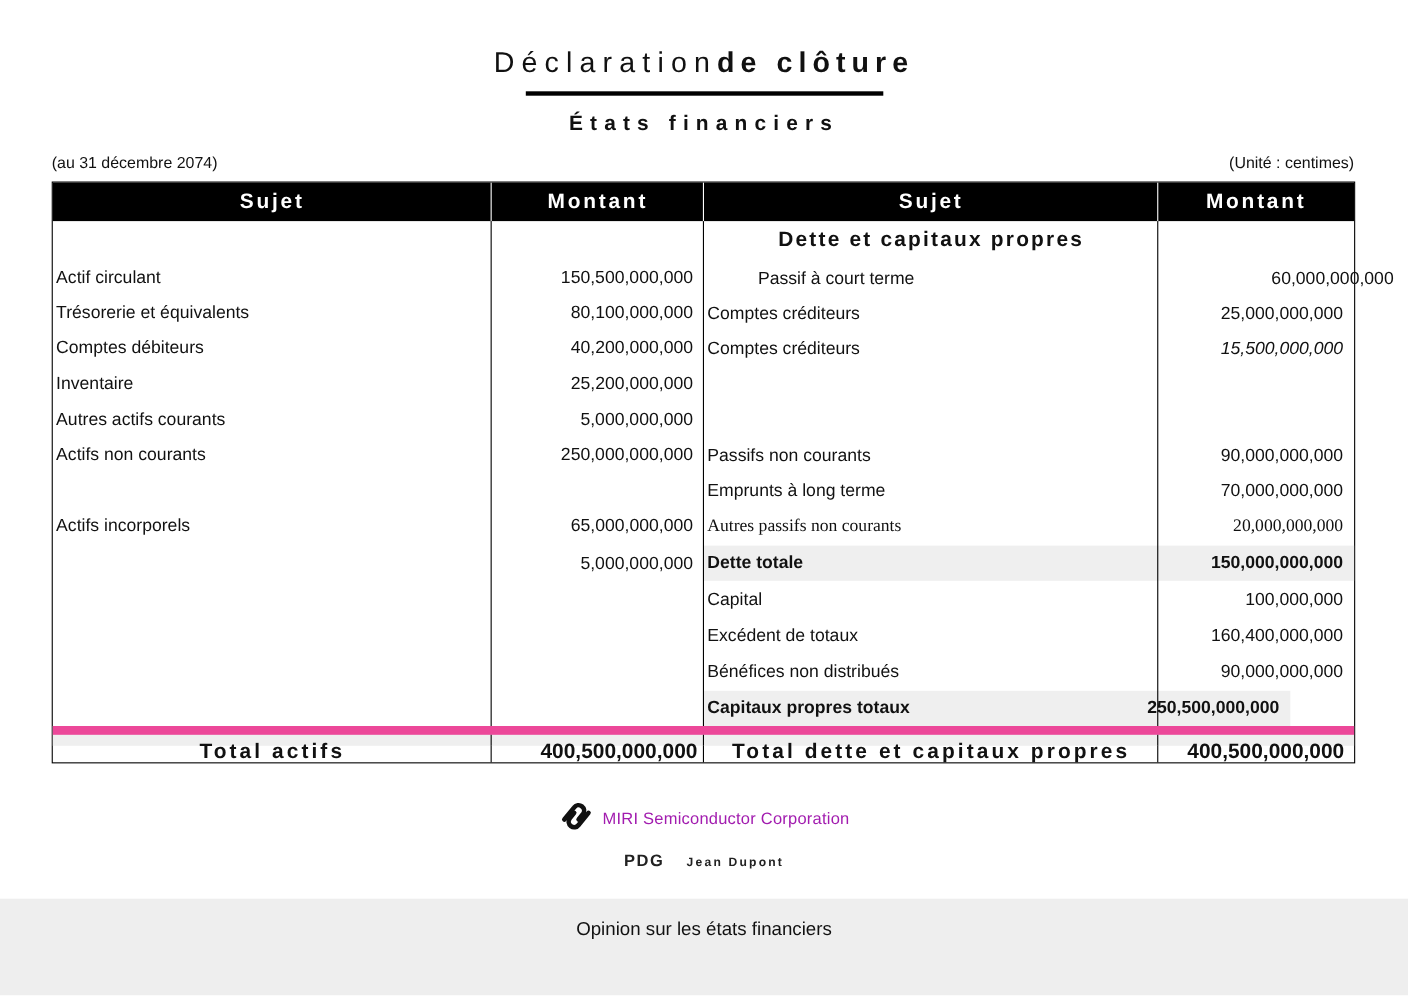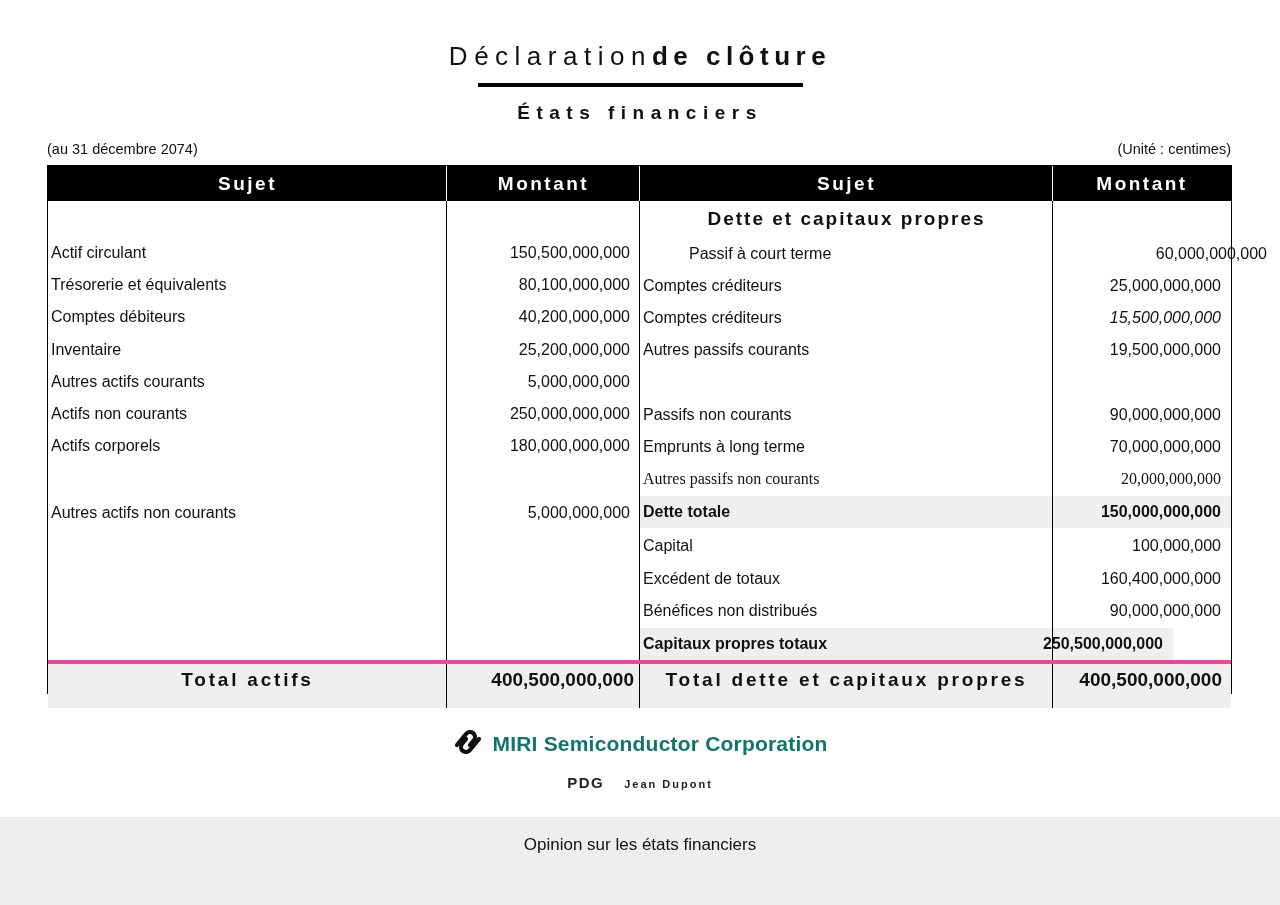--- a/index.html
+++ b/index.html
@@ -40,32 +40,32 @@
     position: absolute; top: 40px; height: 26px; font-size: 19px; font-weight: 700;
     letter-spacing: 2px; text-align: center; line-height: 26px;
   }
   .row { position: absolute; height: 32px; line-height: 32px; font-size: 16px; }
   .row .lbl { position: absolute; left: 3px; white-space: nowrap; }
   .row .amt { position: absolute; text-align: right; white-space: nowrap; }
   .row.bold { font-weight: 700; }
   .row.shade { background: #efefef; }
 
   .total-row {
-    position: absolute; left: 0; top: 494px; width: 100%; height: 48px;
-    background: #efefef; border-top: 4px solid #ec4899;
+    position: absolute; left: 0; top: 494px; width: 100%; height: 18px;
+    background: #efefef; border-top: 8px solid #ec4899;
   }
   .total-cell { position: absolute; top: 0; height: 32px; line-height: 32px; font-weight: 700; }
   .total-cell.lbl { font-size: 19px; letter-spacing: 2.8px; text-align: center; }
   .total-cell.amt { font-size: 19px; text-align: right; }
 
   .brand {
     position: absolute; top: 728px; left: 0; width: 1280px; text-align: center; height: 28px;
   }
   .brand-inner { display: inline-flex; align-items: center; gap: 8px; }
-  .brand-name { font-size: 21px; font-weight: 700; letter-spacing: 0.2px; color: #0f766e; }
+  .brand-name { font-size: 15px; font-weight: 400; letter-spacing: 0.2px; color: #a21caf; }
   .sign {
     position: absolute; top: 774px; left: 0; width: 1280px; text-align: center; height: 20px;
   }
   .sign-inner { display: inline-flex; align-items: baseline; gap: 20px; }
   .sign-role { font-size: 15px; font-weight: 700; letter-spacing: 1.5px; color: #222; }
   .sign-name { font-size: 11px; font-weight: 700; letter-spacing: 2px; color: #222; }
 
   .opinion {
     position: absolute; top: 817px; left: 0; width: 1280px; height: 88px; background: #eeeeee;
   }
@@ -128,44 +128,39 @@
     <span class="amt" style="right:9px;">25,200,000,000</span>
   </div>
   <div class="row" style="top:200px;left:0;width:591px;">
     <span class="lbl">Autres actifs courants</span>
     <span class="amt" style="right:9px;">5,000,000,000</span>
   </div>
   <div class="row" style="top:232px;left:0;width:591px;">
     <span class="lbl">Actifs non courants</span>
     <span class="amt" style="right:9px;">250,000,000,000</span>
   </div>
-  <div class="row" style="top:264px;left:0;width:591px;">
-    <span class="lbl">Actifs corporels</span>
-    <span class="amt" style="right:9px;">180,000,000,000</span>
+  <div class="row" style="top:297px;left:0;width:591px;">
+    <span class="lbl">Actifs incorporels</span>
+    <span class="amt" style="right:9px;">65,000,000,000</span>
   </div>
   <div class="row" style="top:331px;left:0;width:591px;">
-    <span class="lbl">Autres actifs non courants</span>
     <span class="amt" style="right:9px;">5,000,000,000</span>
   </div>
 
   <div class="row" style="top:72px;left:592px;width:591px;margin-left:46px;">
     <span class="lbl">Passif à court terme</span>
     <span class="amt" style="right:10px;">60,000,000,000</span>
   </div>
   <div class="row" style="top:104px;left:592px;width:591px;">
     <span class="lbl">Comptes créditeurs</span>
     <span class="amt" style="right:10px;">25,000,000,000</span>
   </div>
   <div class="row" style="top:136px;left:592px;width:591px;">
     <span class="lbl">Comptes créditeurs</span>
     <span class="amt" style="right:10px;font-style:italic;">15,500,000,000</span>
-  </div>
-  <div class="row" style="top:168px;left:592px;width:591px;">
-    <span class="lbl">Autres passifs courants</span>
-    <span class="amt" style="right:10px;">19,500,000,000</span>
   </div>
   <div class="row" style="top:233px;left:592px;width:591px;">
     <span class="lbl">Passifs non courants</span>
     <span class="amt" style="right:10px;">90,000,000,000</span>
   </div>
   <div class="row" style="top:265px;left:592px;width:591px;">
     <span class="lbl">Emprunts à long terme</span>
     <span class="amt" style="right:10px;">70,000,000,000</span>
   </div>
   <div class="row" style="top:297px;left:592px;width:591px;font-family:Liberation Serif, serif;">

